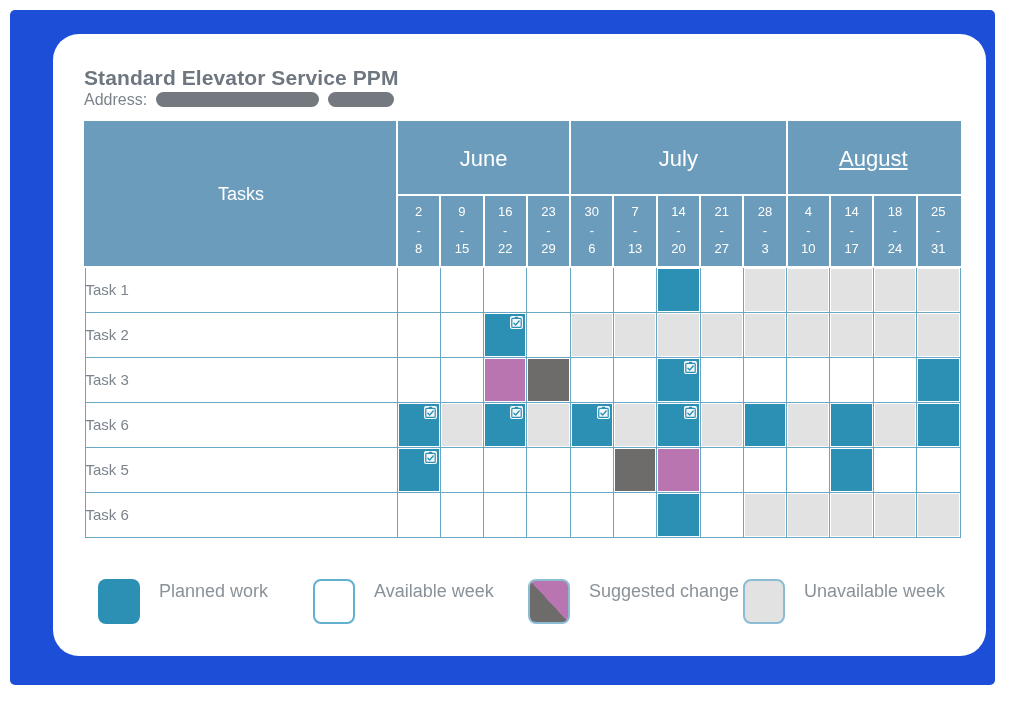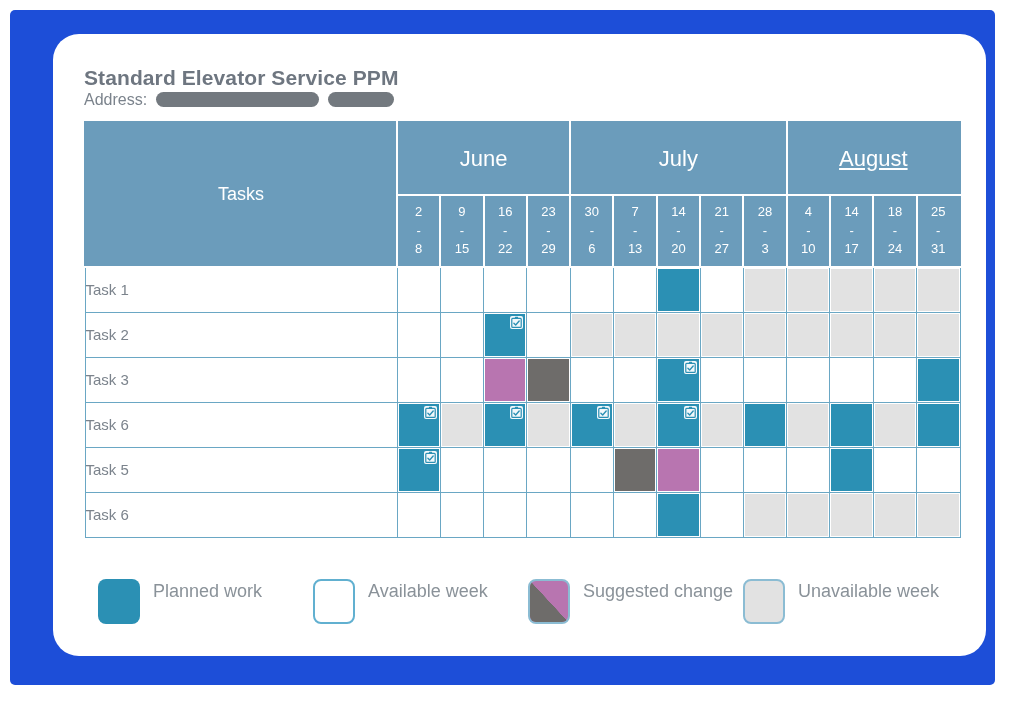--- a/index.html
+++ b/index.html
@@ -158,21 +158,21 @@
     position: absolute;
     left: 45px;
     top: 545px;
     width: 860px;
     display: flex;
     align-items: flex-start;
   }
   .legend-item {
     display: flex;
     align-items: flex-start;
-    gap: 13px;
+    gap: 19px;
     width: 221px;
   }
   .legend-swatch {
     width: 42px;
     height: 45px;
     border-radius: 8px;
     flex: 0 0 auto;
     position: relative;
     overflow: hidden;
   }

